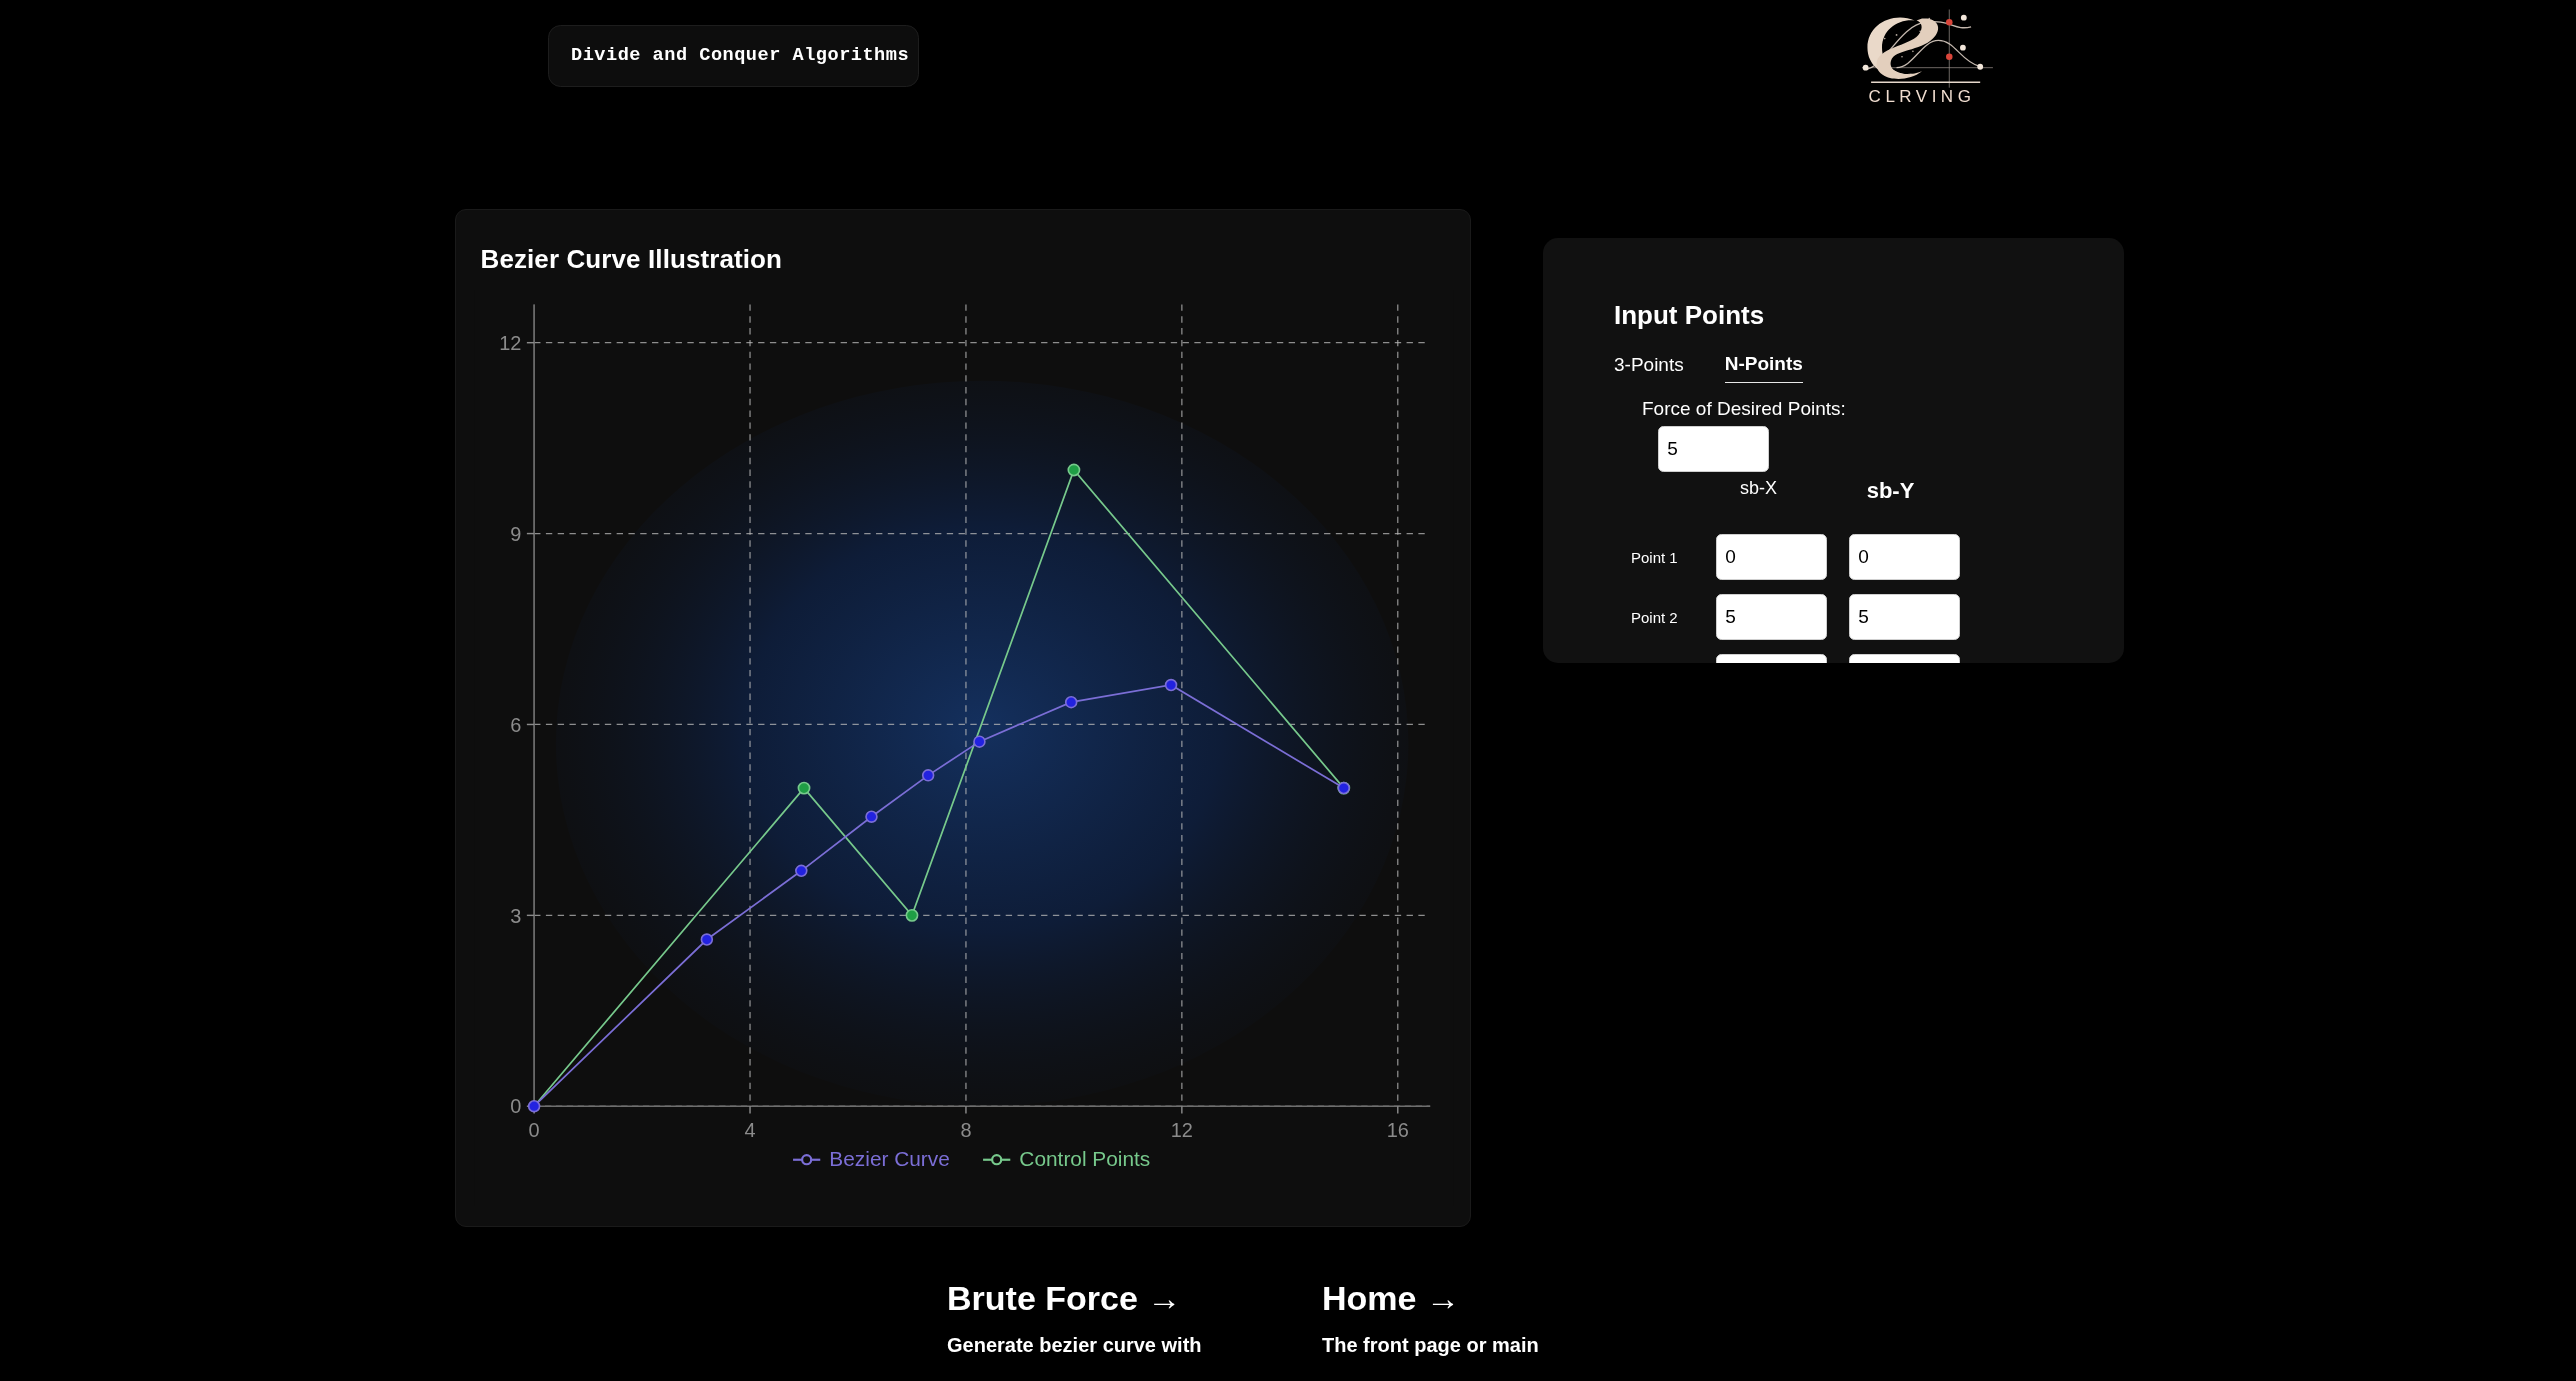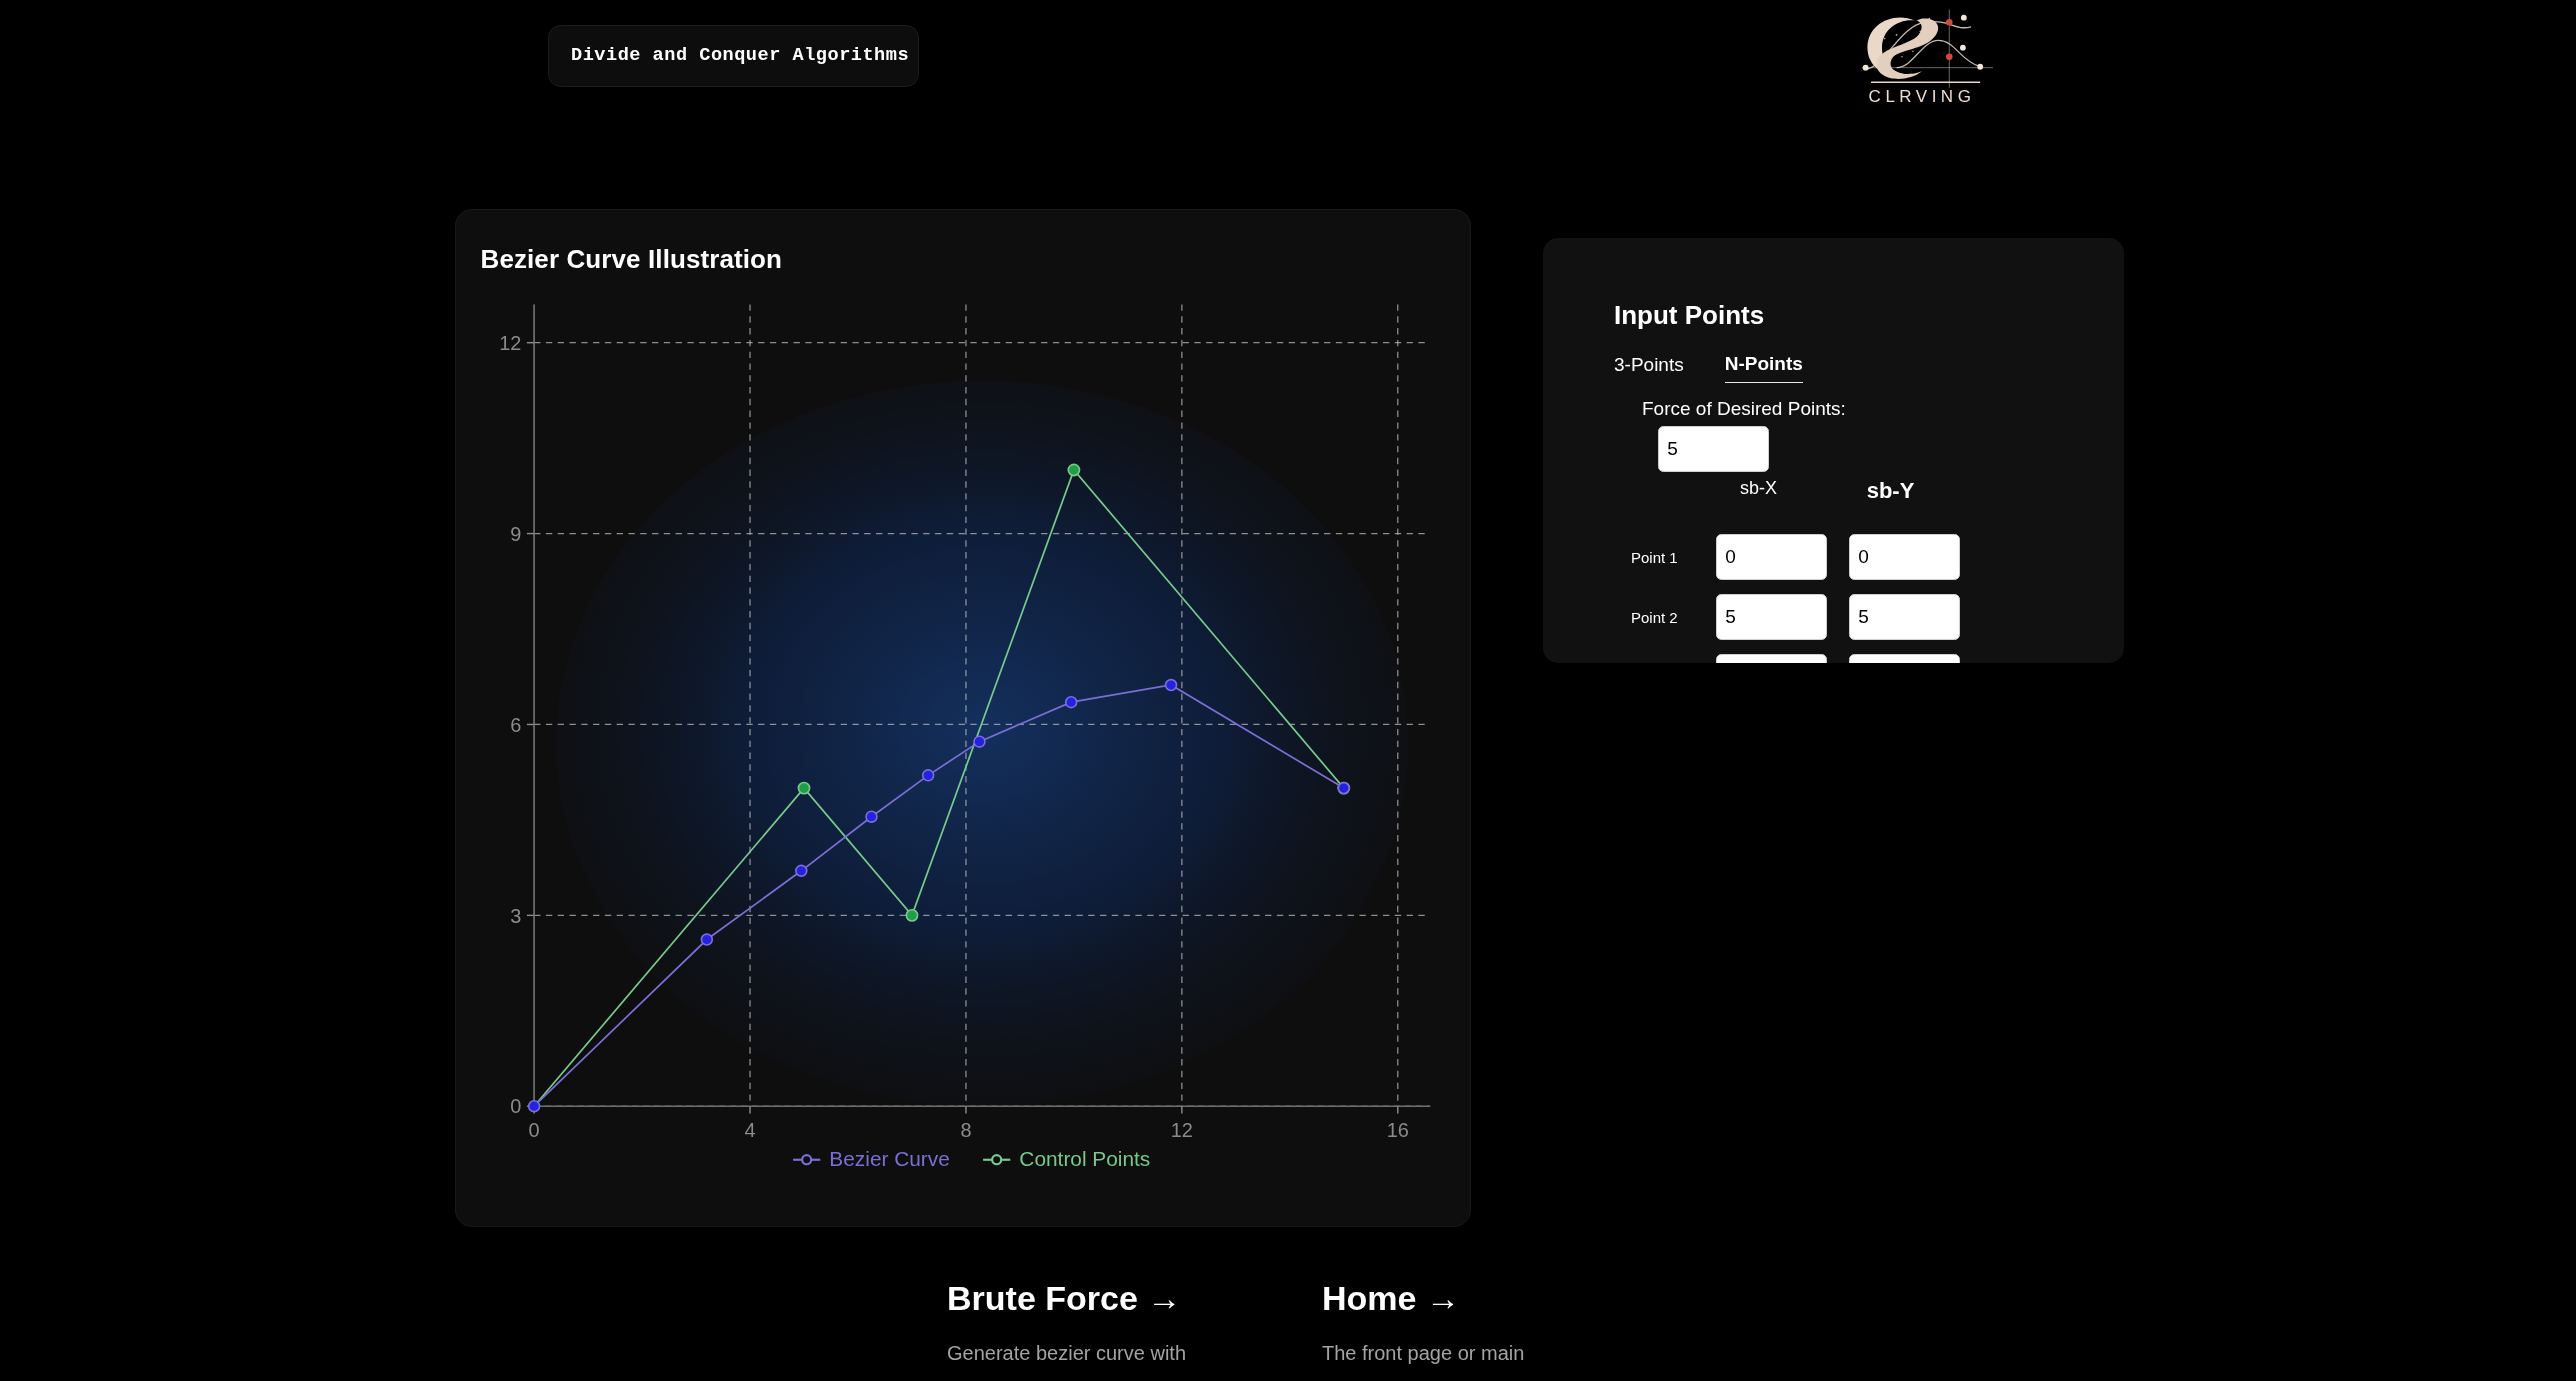--- a/index.html
+++ b/index.html
@@ -42,21 +42,21 @@
   }
 
   .chart-card-main {
     position: absolute;
     left: 455px;
     top: 209px;
     width: 1016px;
     height: 1018px;
     background: #0e0e0e;
     border: 0.9px solid #1a1a1a;
-    border-radius: 17px;
+    border-radius: 11px;
   }
   .chart-title {
     position: absolute; left: 24.5px; top: 34px;
     font-size: 26px; font-weight: bold; color: #ffffff;
     letter-spacing: 0.1px;
   }
   .chart-svg-wrap {
     position: absolute; left: 18px; top: 80px;
     width: 980px; height: 916px;
   }
@@ -115,22 +115,22 @@
     outline: none;
   }
 
   
   .footer { position: absolute; left: 0; top: 1279px; width: 2576px; }
   .fnav { position: absolute; }
   .fnav .fnav-title {
     font-size: 34px; font-weight: bold; color: #ffffff; white-space: nowrap;
   }
   .fnav .fnav-sub {
-    margin-top: 24px;
-    font-size: 20px; color: #a3a3a3; white-space: nowrap;
+    margin-top: 16px;
+    font-size: 20px; color: #ffffff; white-space: nowrap; font-weight: bold;
   }
   .fnav-1 { left: 947px; top: 0; }
   .fnav-2 { left: 1322px; top: 0; }
 
   text { font-family: "Liberation Sans", sans-serif; }
 </style>
 </head>
 <body>
 
 <div class="page">

